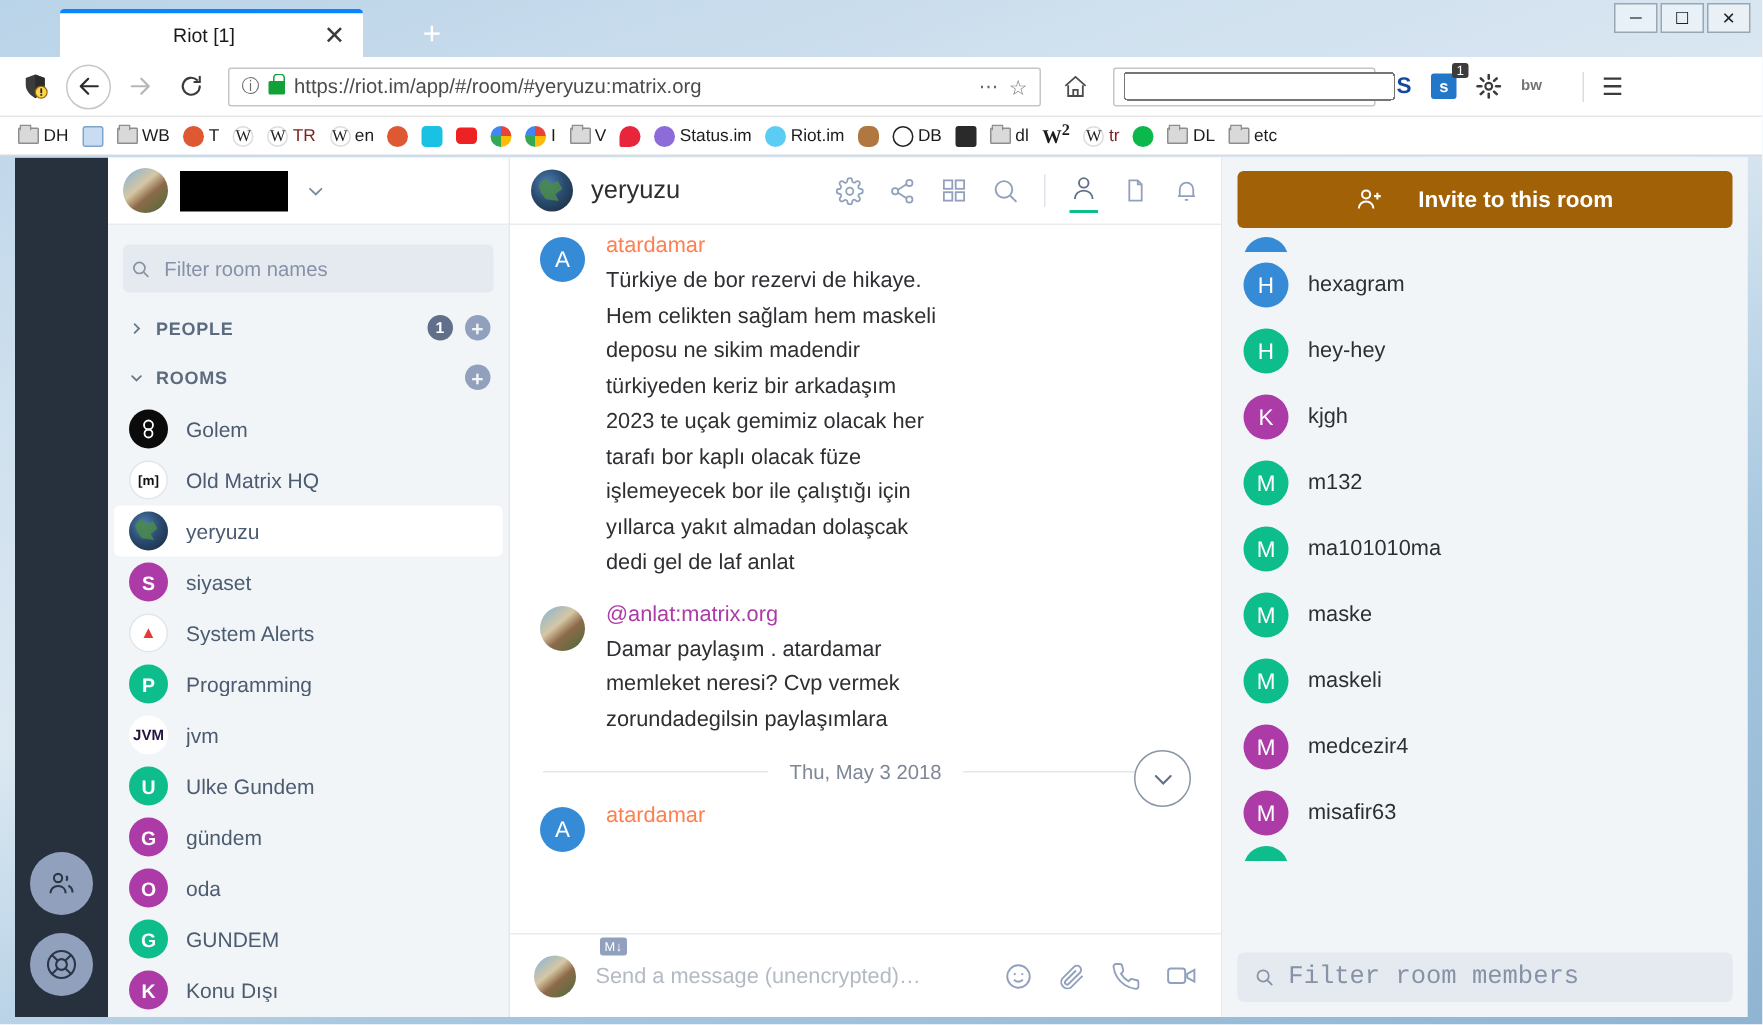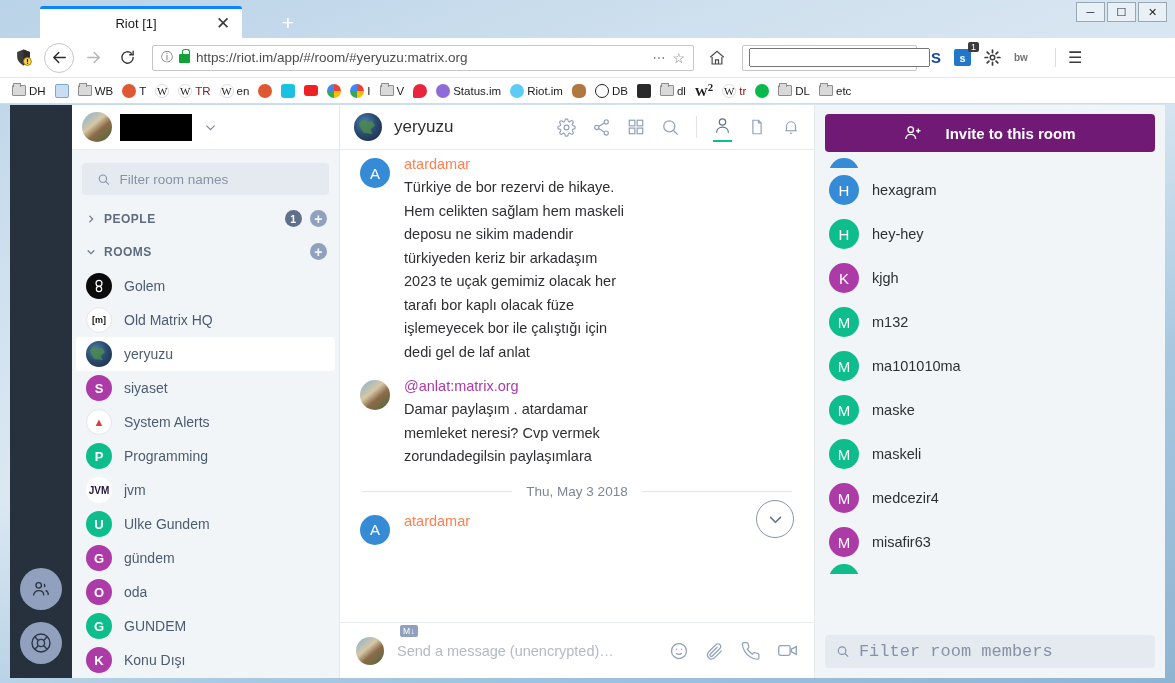--- a/index.html
+++ b/index.html
@@ -185,21 +185,21 @@
     background: linear-gradient(140deg,#7fb2d8 0%,#d6c7a4 40%,#8c6a49 60%,#4a6b3b 100%);
   }
   .name-redacted {
     width: 72px; height: 27px; background: #000; margin-left: 8px;
   }
   .profile-caret { margin-left: 12px; color: #7a8a99; font-size: 12px; }
 
   .filterbox {
     margin: 13px 10px 6px 10px; height: 32px;
     background: #e4eaf0; border-radius: 4px;
-    display: flex; align-items: center; gap: 9px; padding: 0 15px;
+    display: flex; align-items: center; gap: 9px; padding: 0 5px;
   }
   .filterbox input {
     border: none; background: transparent; outline: none;
     font-family: "Liberation Sans", sans-serif;
     font-size: 13.5px; color: #61708a; width: 100%;
   }
   .filterbox input::placeholder { color: #8792a6; }
 
   .section-head {
     display: flex; align-items: center;
@@ -315,21 +315,21 @@
   .composer input::placeholder { color: #b3bac4; }
   .comp-icons { display: flex; align-items: center; gap: 16px; color: #91a1bd; }
 
   
   .members {
     width: 350px; flex: none; background: #f2f5f8;
     display: flex; flex-direction: column;
   }
   .invite-btn {
     margin: 9px 10px 6px 10px; height: 38px;
-    background: #701a75; color: #fff; border-radius: 4px;
+    background: #a16207; color: #fff; border-radius: 4px;
     display: flex; align-items: center; justify-content: center; gap: 23px;
     font-size: 15px; font-weight: bold;
   }
   .mem-scroll { flex: 1; overflow: hidden; padding-left: 4px; }
   .mem-partial { height: 10px; overflow: hidden; display:flex; padding-left: 10px;}
   .mem-partial .pav { width: 30px; height: 30px; border-radius: 50%; }
   .member {
     display: flex; align-items: center; gap: 13px;
     height: 44px; padding-left: 10px;
   }
@@ -734,20 +734,21 @@
           <div class="mav" style="background:#368bd6">A</div>
           <div class="body">
             <div class="sender" style="color:#ff7f50">atardamar</div>
             <div class="mline">Türkiye de bor rezervi de hikaye.</div>
             <div class="mline">Hem celikten sağlam hem  maskeli</div>
             <div class="mline">deposu ne sikim madendir</div>
             <div class="mline">türkiyeden keriz bir arkadaşım</div>
             <div class="mline">2023 te uçak gemimiz olacak her</div>
             <div class="mline">tarafı bor kaplı olacak füze</div>
             <div class="mline">işlemeyecek bor ile çalıştığı için</div>
+            <div class="mline">yıllarca yakıt almadan dolaşcak</div>
             <div class="mline">dedi gel de laf anlat</div>
           </div>
         </div>
 
         <div class="msgblock" style="padding-top:12px">
           <div class="mav" style="background:linear-gradient(140deg,#7fb2d8 0%,#d6c7a4 40%,#8c6a49 60%,#4a6b3b 100%)"></div>
           <div class="body">
             <div class="sender" style="color:#ac3ba8">@anlat:matrix.org</div>
             <div class="mline">Damar paylaşım . atardamar</div>
             <div class="mline">memleket neresi? Cvp vermek</div>

